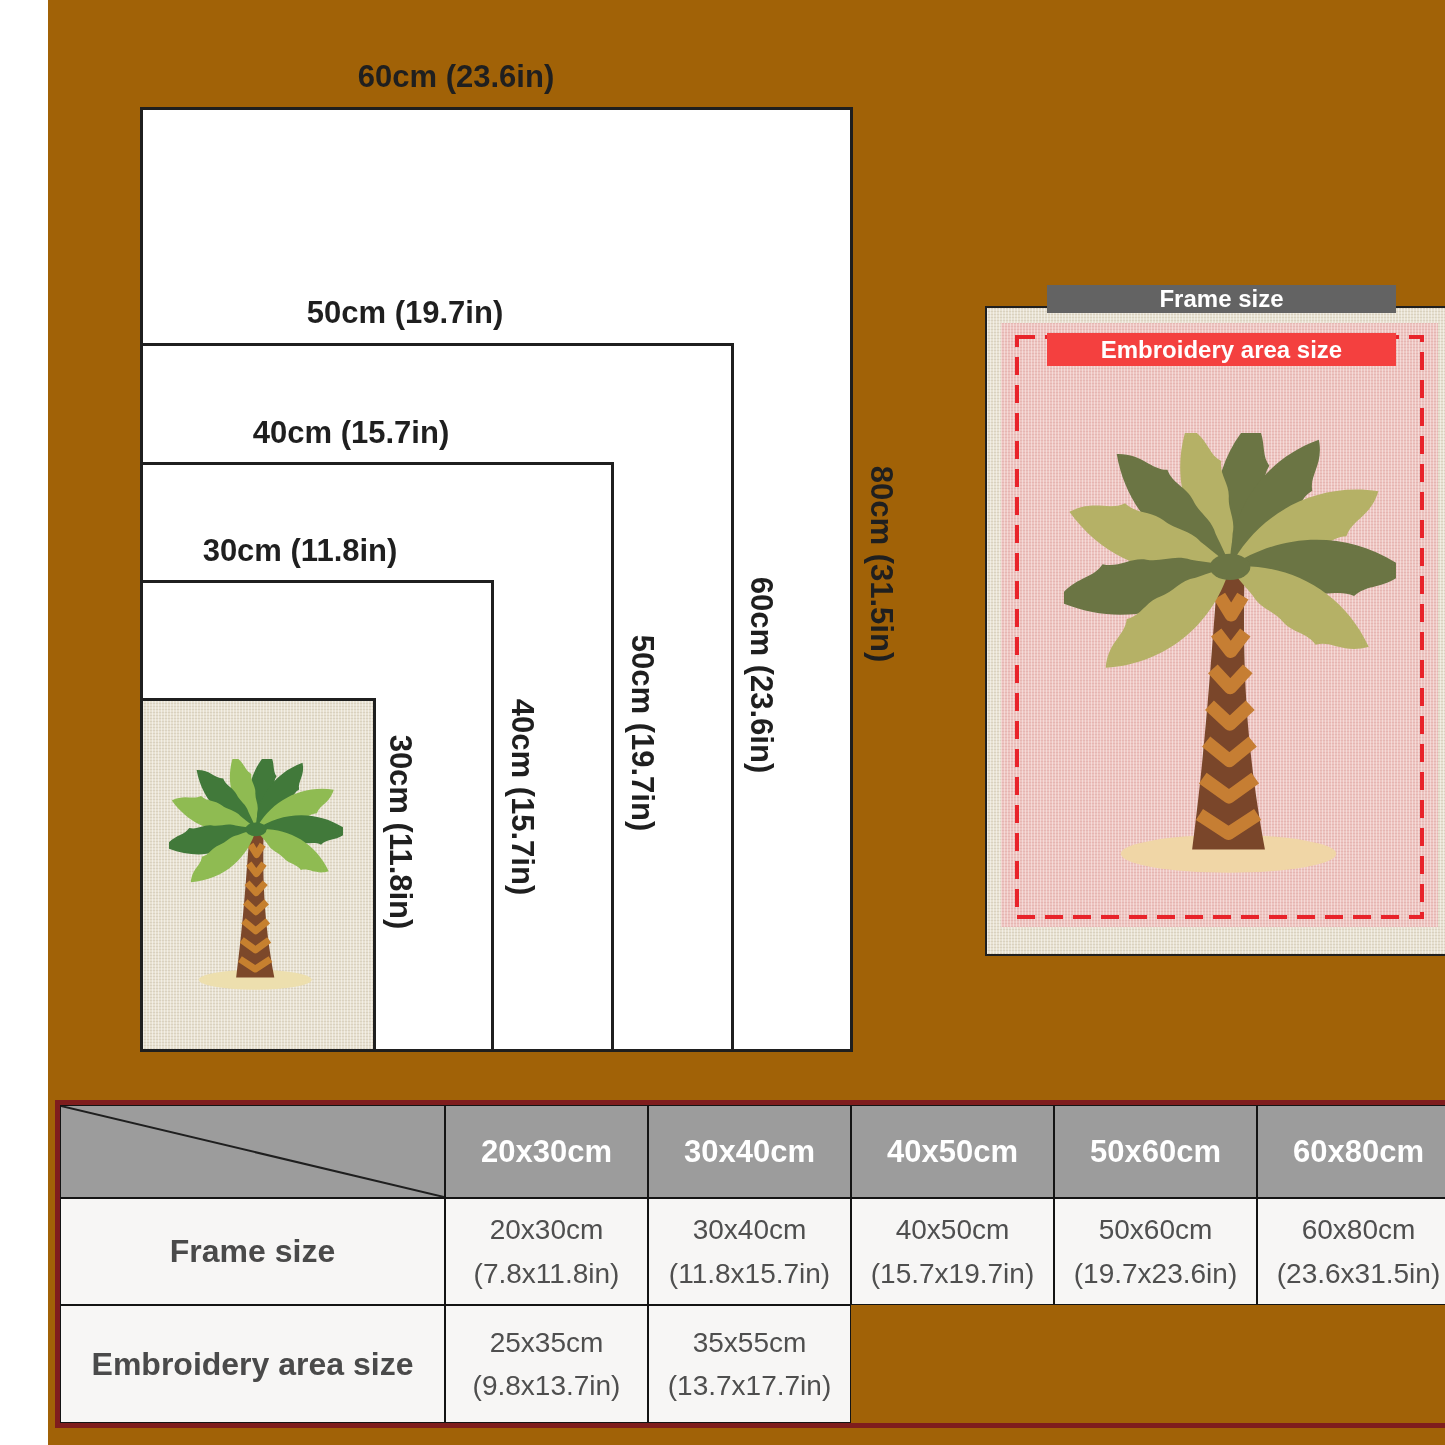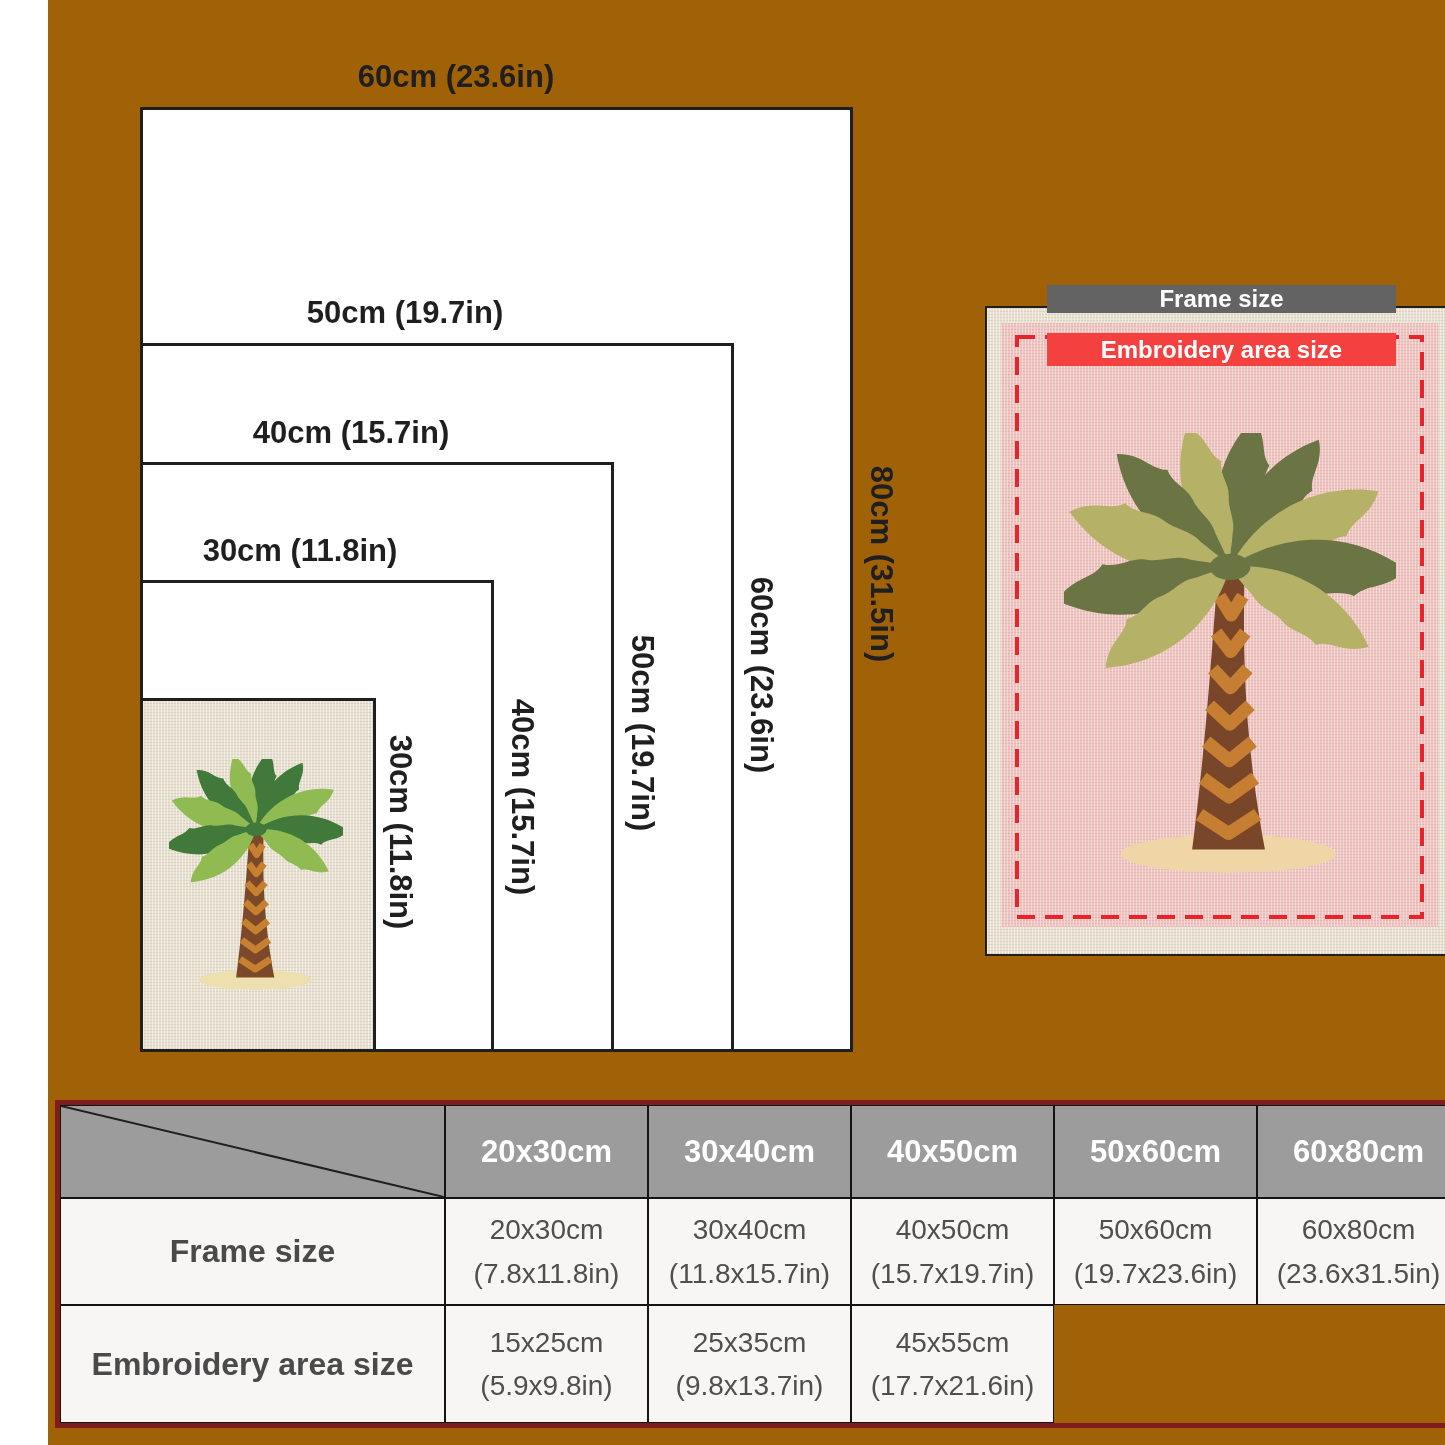--- a/index.html
+++ b/index.html
@@ -189,26 +189,22 @@
       <span>50x60cm</span>
         <span>(19.7x23.6in)</span>
     </div>
     <div class="cell cell-body">
       <span>60x80cm</span>
         <span>(23.6x31.5in)</span>
     </div>
 
     <div class="cell cell-rowlabel">Embroidery area size</div>
     <div class="cell cell-body">
-      <span>15x25cm</span>
-        <span>(5.9x9.8in)</span>
-    </div>
-    <div class="cell cell-body">
       <span>25x35cm</span>
         <span>(9.8x13.7in)</span>
     </div>
     <div class="cell cell-body">
-      <span>45x55cm</span>
-        <span>(17.7x21.6in)</span>
+      <span>35x55cm</span>
+        <span>(13.7x17.7in)</span>
     </div>
   </div>
 
 </div>
 
 </body></html>

